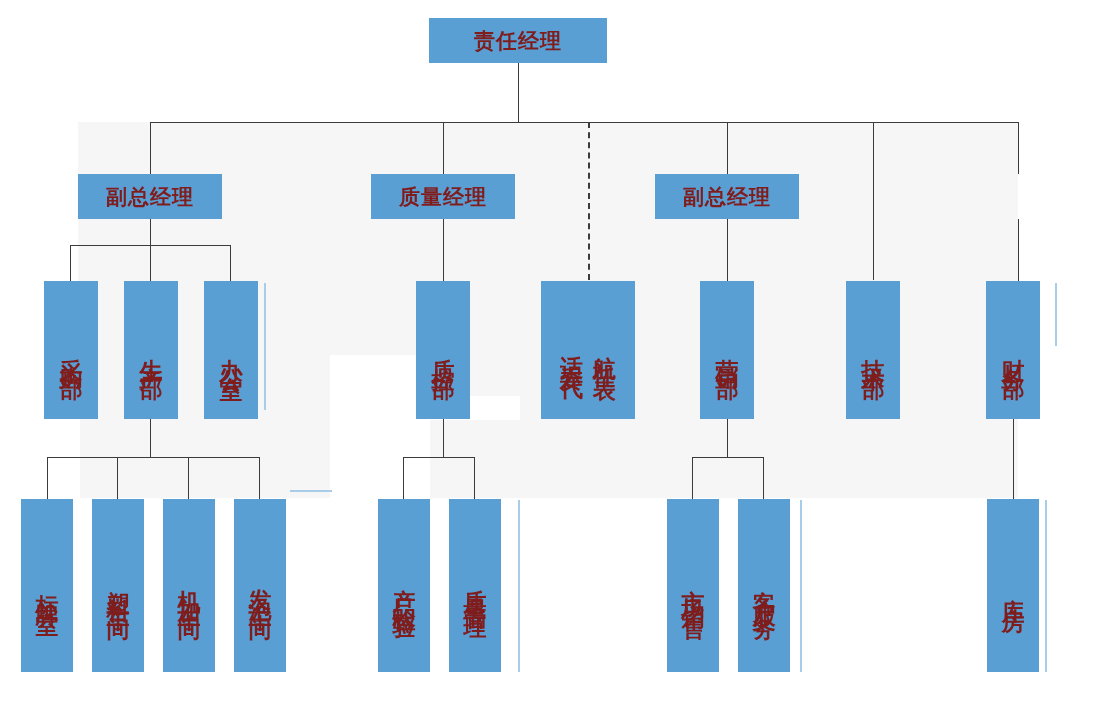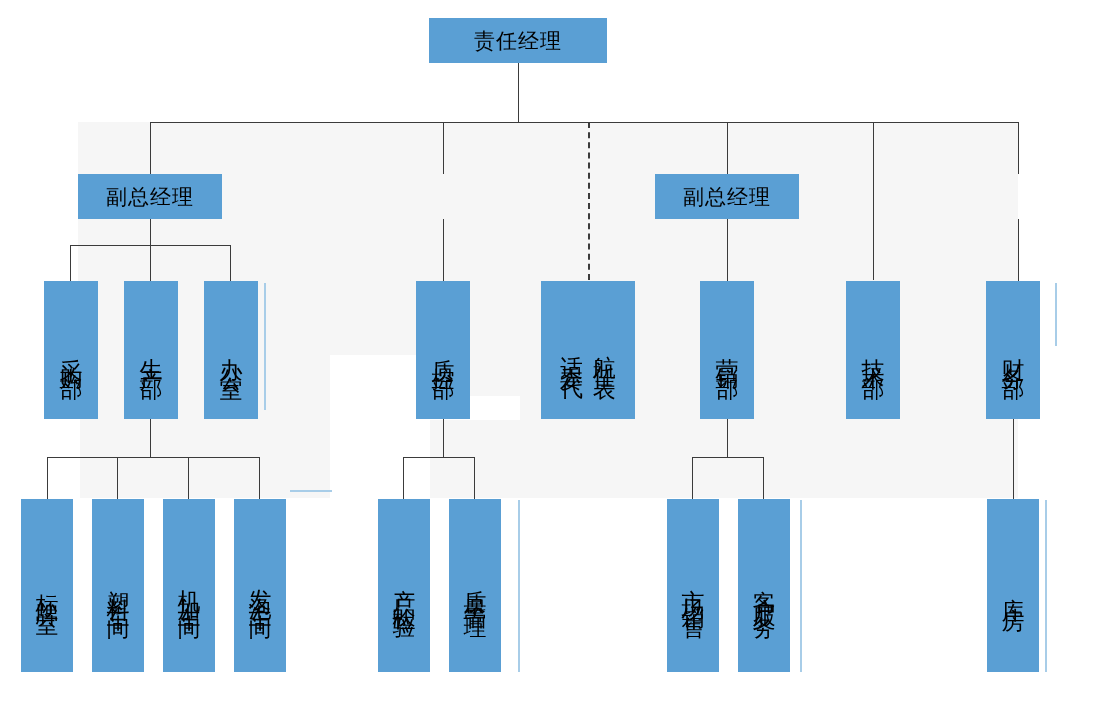--- a/index.html
+++ b/index.html
@@ -27,26 +27,27 @@
   .vline-dashed{
     position:absolute;width:0;
     border-left:2px dashed #3b3b3b;
   }
   .accent-line{position:absolute;background:#a8cde8;}
 
   
   .node{
     position:absolute;
     background:#5a9fd4;
-    color:#000000;
+    color:#7f1d1d;
     display:flex;
     align-items:center;
     justify-content:center;
     box-sizing:border-box;
     letter-spacing:1px;
+    font-weight:bold;
   }
   .node-h{
     font-size:21px;
     line-height:1;
   }
   .node-v{
     font-size:23px;
     writing-mode:vertical-rl;
     text-orientation:upright;
     letter-spacing:9px;
@@ -124,20 +125,21 @@
   <div class="accent-line" style="left:264px; top:283px; width:2px; height:127px;"></div>
   <div class="accent-line" style="left:1055px; top:283px; width:2px; height:63px;"></div>
   <div class="accent-line" style="left:290px; top:490px; width:42px; height:2px;"></div>
   <div class="accent-line" style="left:518px; top:500px; width:2px; height:172px;"></div>
   <div class="accent-line" style="left:800px; top:500px; width:2px; height:172px;"></div>
   <div class="accent-line" style="left:1045px; top:500px; width:2px; height:172px;"></div>
 
   <div class="node node-h" style="left:429px; top:18px; width:178px; height:45px;">责任经理</div>
 
   <div class="node node-h" style="left:78px; top:174px; width:144px; height:45px;">副总经理</div>
+  <div class="node node-h" style="left:371px; top:174px; width:144px; height:45px;">质量经理</div>
   <div class="node node-h" style="left:655px; top:174px; width:144px; height:45px;">副总经理</div>
 
   <div class="node node-v" style="left:44px; top:281px; width:54px; height:138px;">采购部</div>
   <div class="node node-v" style="left:124px; top:281px; width:54px; height:138px;">生产部</div>
   <div class="node node-v" style="left:204px; top:281px; width:54px; height:138px;">办公室</div>
 
   <div class="node node-v" style="left:416px; top:281px; width:54px; height:138px;">质控部</div>
 
   <div class="node node-v2" style="left:541px; top:281px; width:94px; height:138px;">
     <span>适委代</span>

